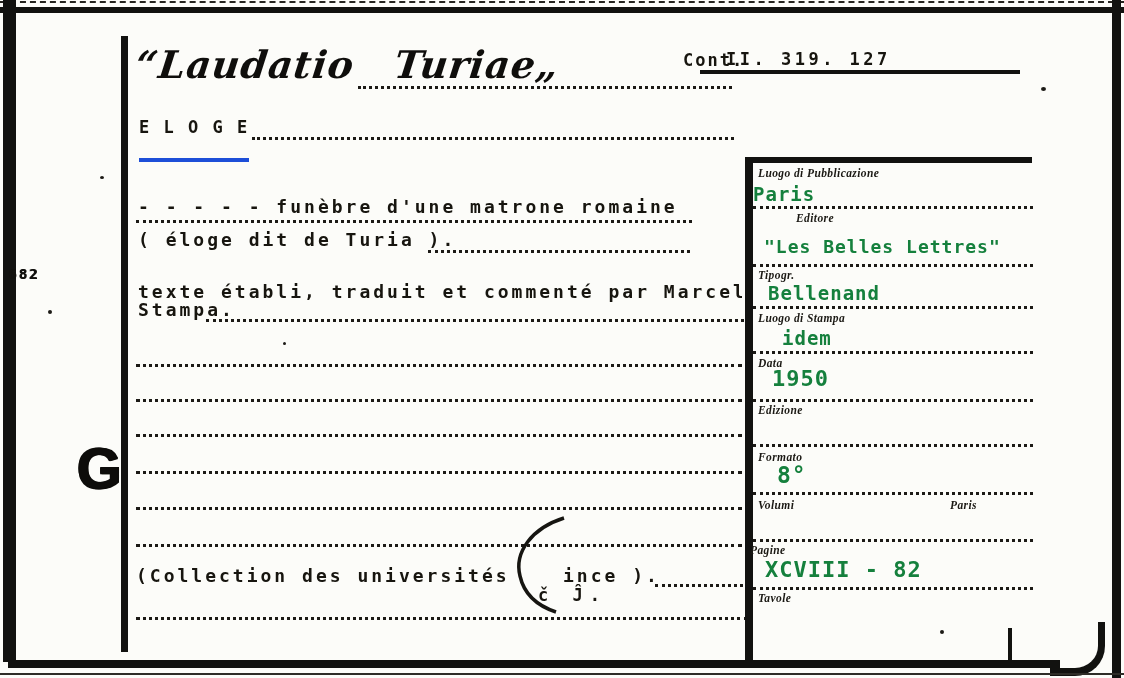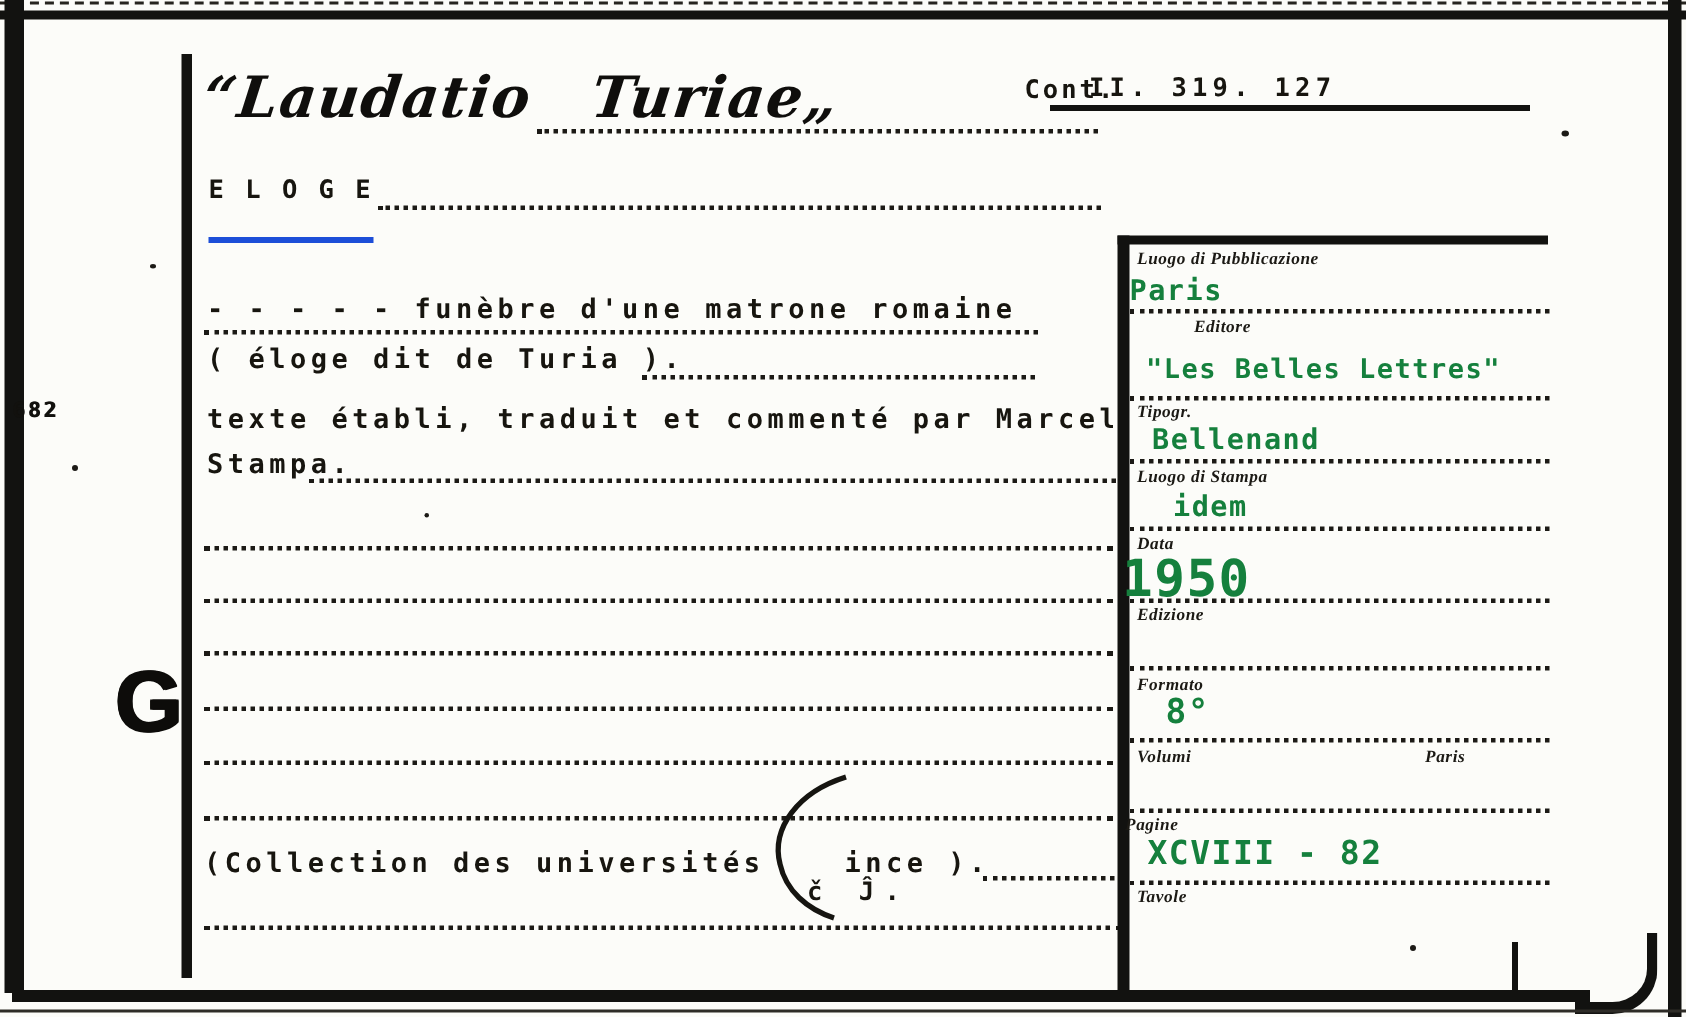--- a/index.html
+++ b/index.html
@@ -22,21 +22,21 @@
   .biglabel{
     font-family:"Liberation Sans", sans-serif;font-weight:bold;font-size:58px;
     color:#0d0c0a;text-shadow:1.5px 0 #0d0c0a,0 1px #0d0c0a,1.5px 1px #0d0c0a;
   }
   .marginnum{font-weight:bold;font-size:14px;letter-spacing:2px;color:#12110e;text-shadow:0.8px 0 #12110e;}
   .fieldlabel{
     font-family:"Liberation Serif", serif;font-style:italic;font-weight:bold;
     font-size:11.5px;letter-spacing:0.4px;white-space:nowrap;color:#1b1914;
   }
   .fieldvalue{font-weight:bold;font-size:19px;letter-spacing:1px;white-space:nowrap;color:#15803d;}
-  .clip{overflow:hidden;white-space:nowrap;}
+  .clip{overflow:hidden;white-space:nowrap;margin-top:12px;}
   .speck{position:absolute;background:#1c1a16;border-radius:50%;}
 </style>
 </head>
 <body>
 
 <div class="scan">
 
   <div class="abs dashline" style="left:0;top:1px;width:1124px;"></div>
   <div class="abs ink" style="left:0;top:7px;width:1124px;height:6px;"></div>
   <div class="abs ink" style="left:3px;top:0;width:13px;height:662px;"></div>
@@ -102,21 +102,21 @@
 
   <span class="abs fieldlabel" style="left:758px;top:269px;">Tipogr.</span>
   <span class="abs fieldvalue" style="left:768px;top:282px;">Bellenand</span>
   <div class="abs dots" style="left:753px;top:306px;width:280px;"></div>
 
   <span class="abs fieldlabel" style="left:758px;top:312px;">Luogo di Stampa</span>
   <span class="abs fieldvalue" style="left:782px;top:327px;">idem</span>
   <div class="abs dots" style="left:753px;top:351px;width:280px;"></div>
 
   <span class="abs fieldlabel" style="left:758px;top:357px;">Data</span>
-  <span class="abs fieldvalue" style="left:748px;top:366px;font-size:34px;">1950</span>
+  <span class="abs fieldvalue" style="left:772px;top:366px;font-size:22px;">1950</span>
   <div class="abs dots" style="left:753px;top:399px;width:280px;"></div>
 
   <span class="abs fieldlabel" style="left:758px;top:404px;">Edizione</span>
   <div class="abs dots" style="left:753px;top:444px;width:280px;"></div>
 
   <span class="abs fieldlabel" style="left:758px;top:451px;">Formato</span>
   <span class="abs fieldvalue" style="left:777px;top:462px;font-size:23px;">8°</span>
   <div class="abs dots" style="left:753px;top:492px;width:280px;"></div>
 
   <span class="abs fieldlabel" style="left:758px;top:499px;">Volumi</span>

